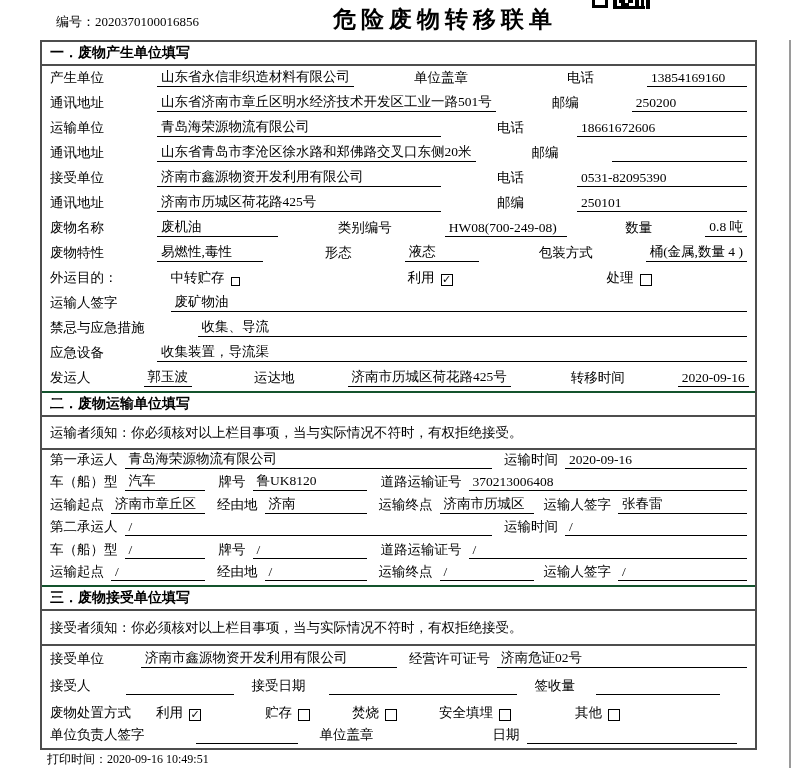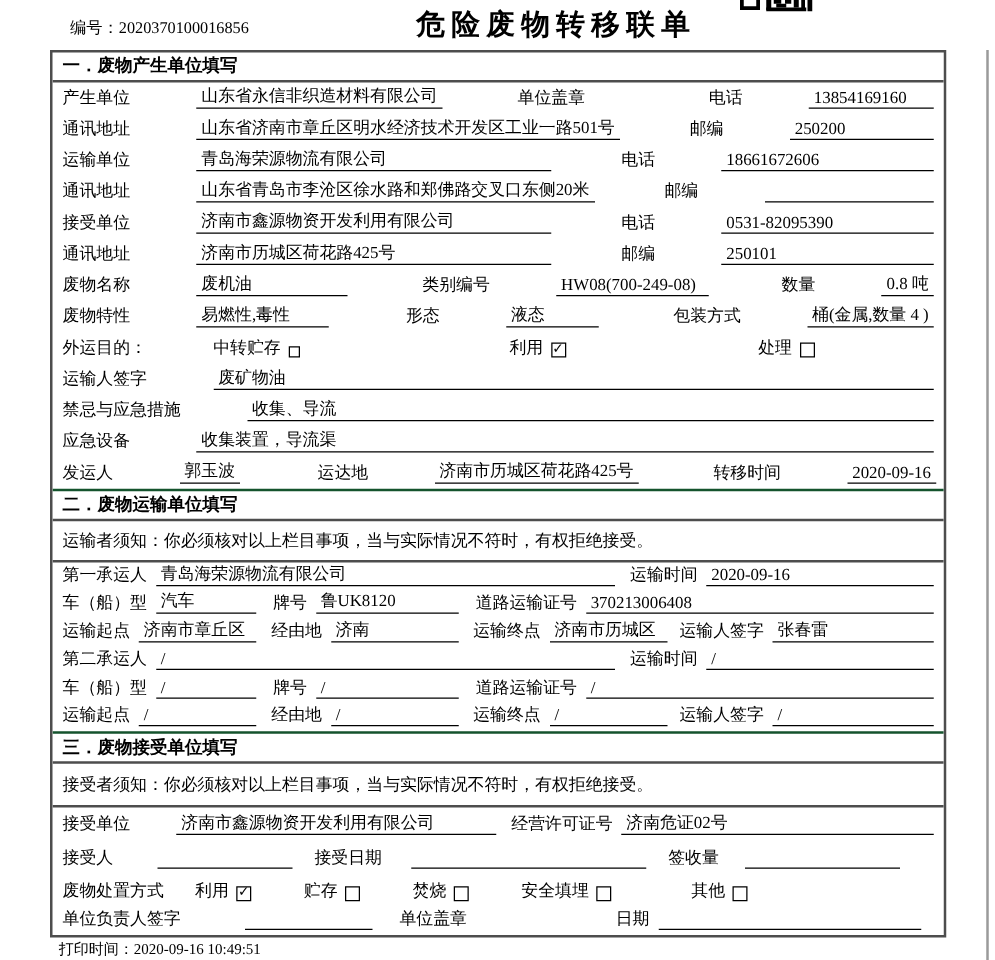--- a/index.html
+++ b/index.html
@@ -265,21 +265,21 @@
       </div>
 
       <div class="row" style="height:27px">
         <span class="lbl">废物处置方式</span>
         <span class="opt" style="margin-left:18px">
           <span>利用</span>
           <span class="cbx">
               <span>✓</span>
             </span>
         </span>
-        <span class="opt" style="margin-left:42px">
+        <span class="opt" style="margin-left:64px">
           <span>贮存</span>
           <span class="cbx">
               <span></span>
             </span>
         </span>
         <span class="opt" style="margin-left:42px">
           <span>焚烧</span>
           <span class="cbx">
               <span></span>
             </span>

